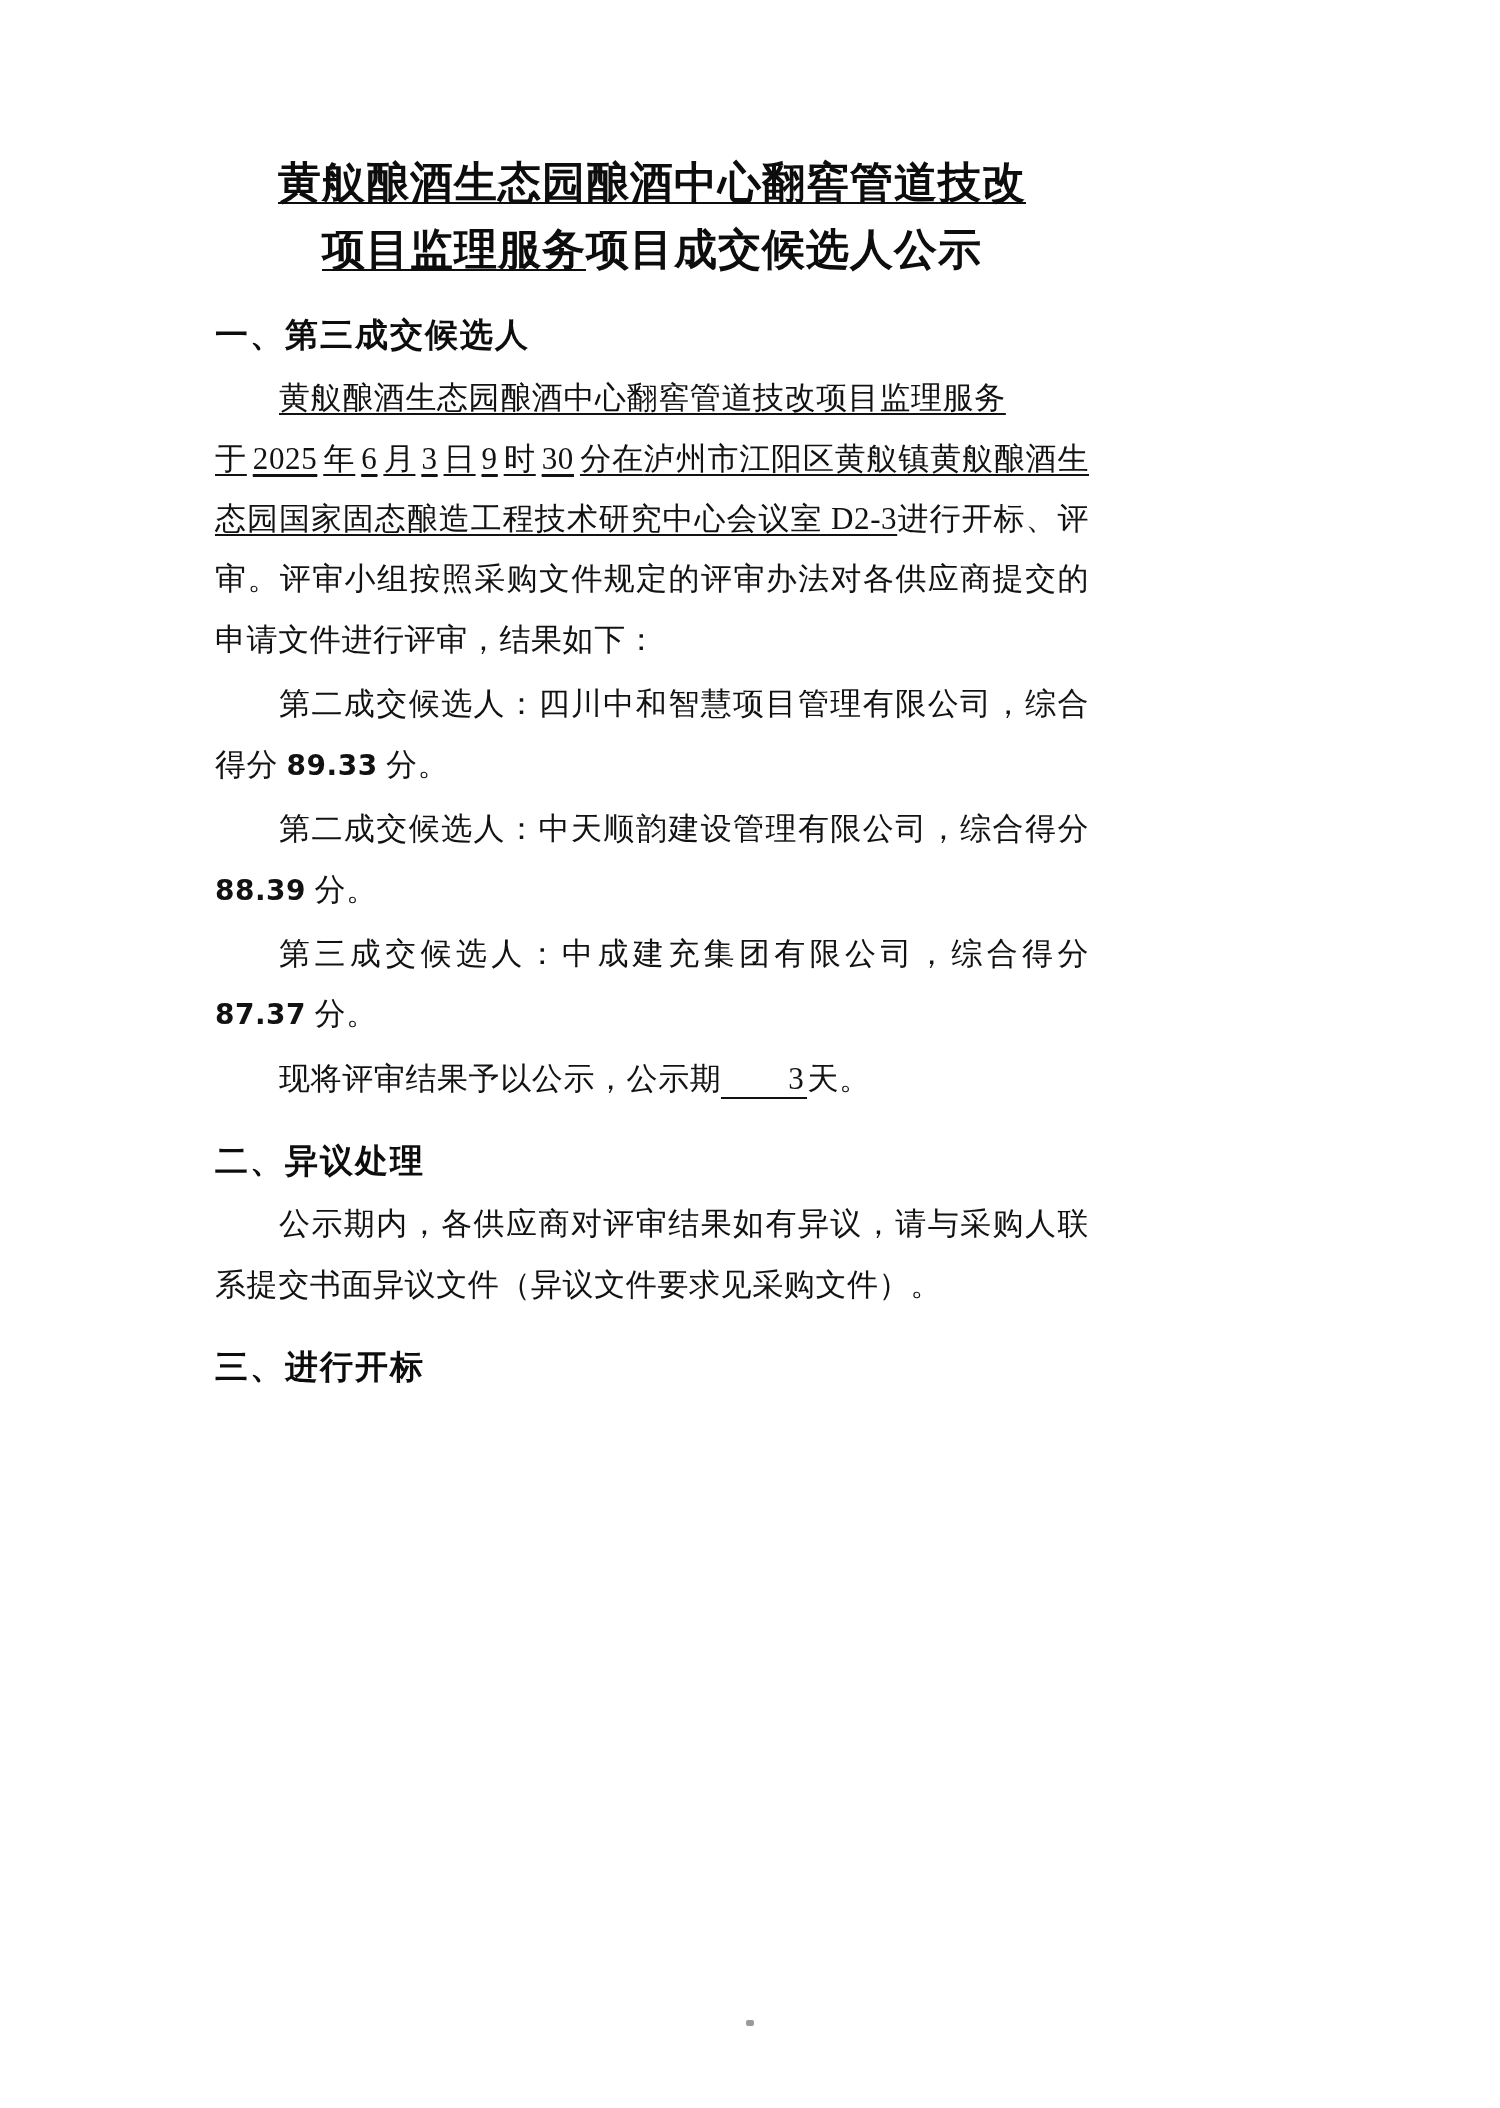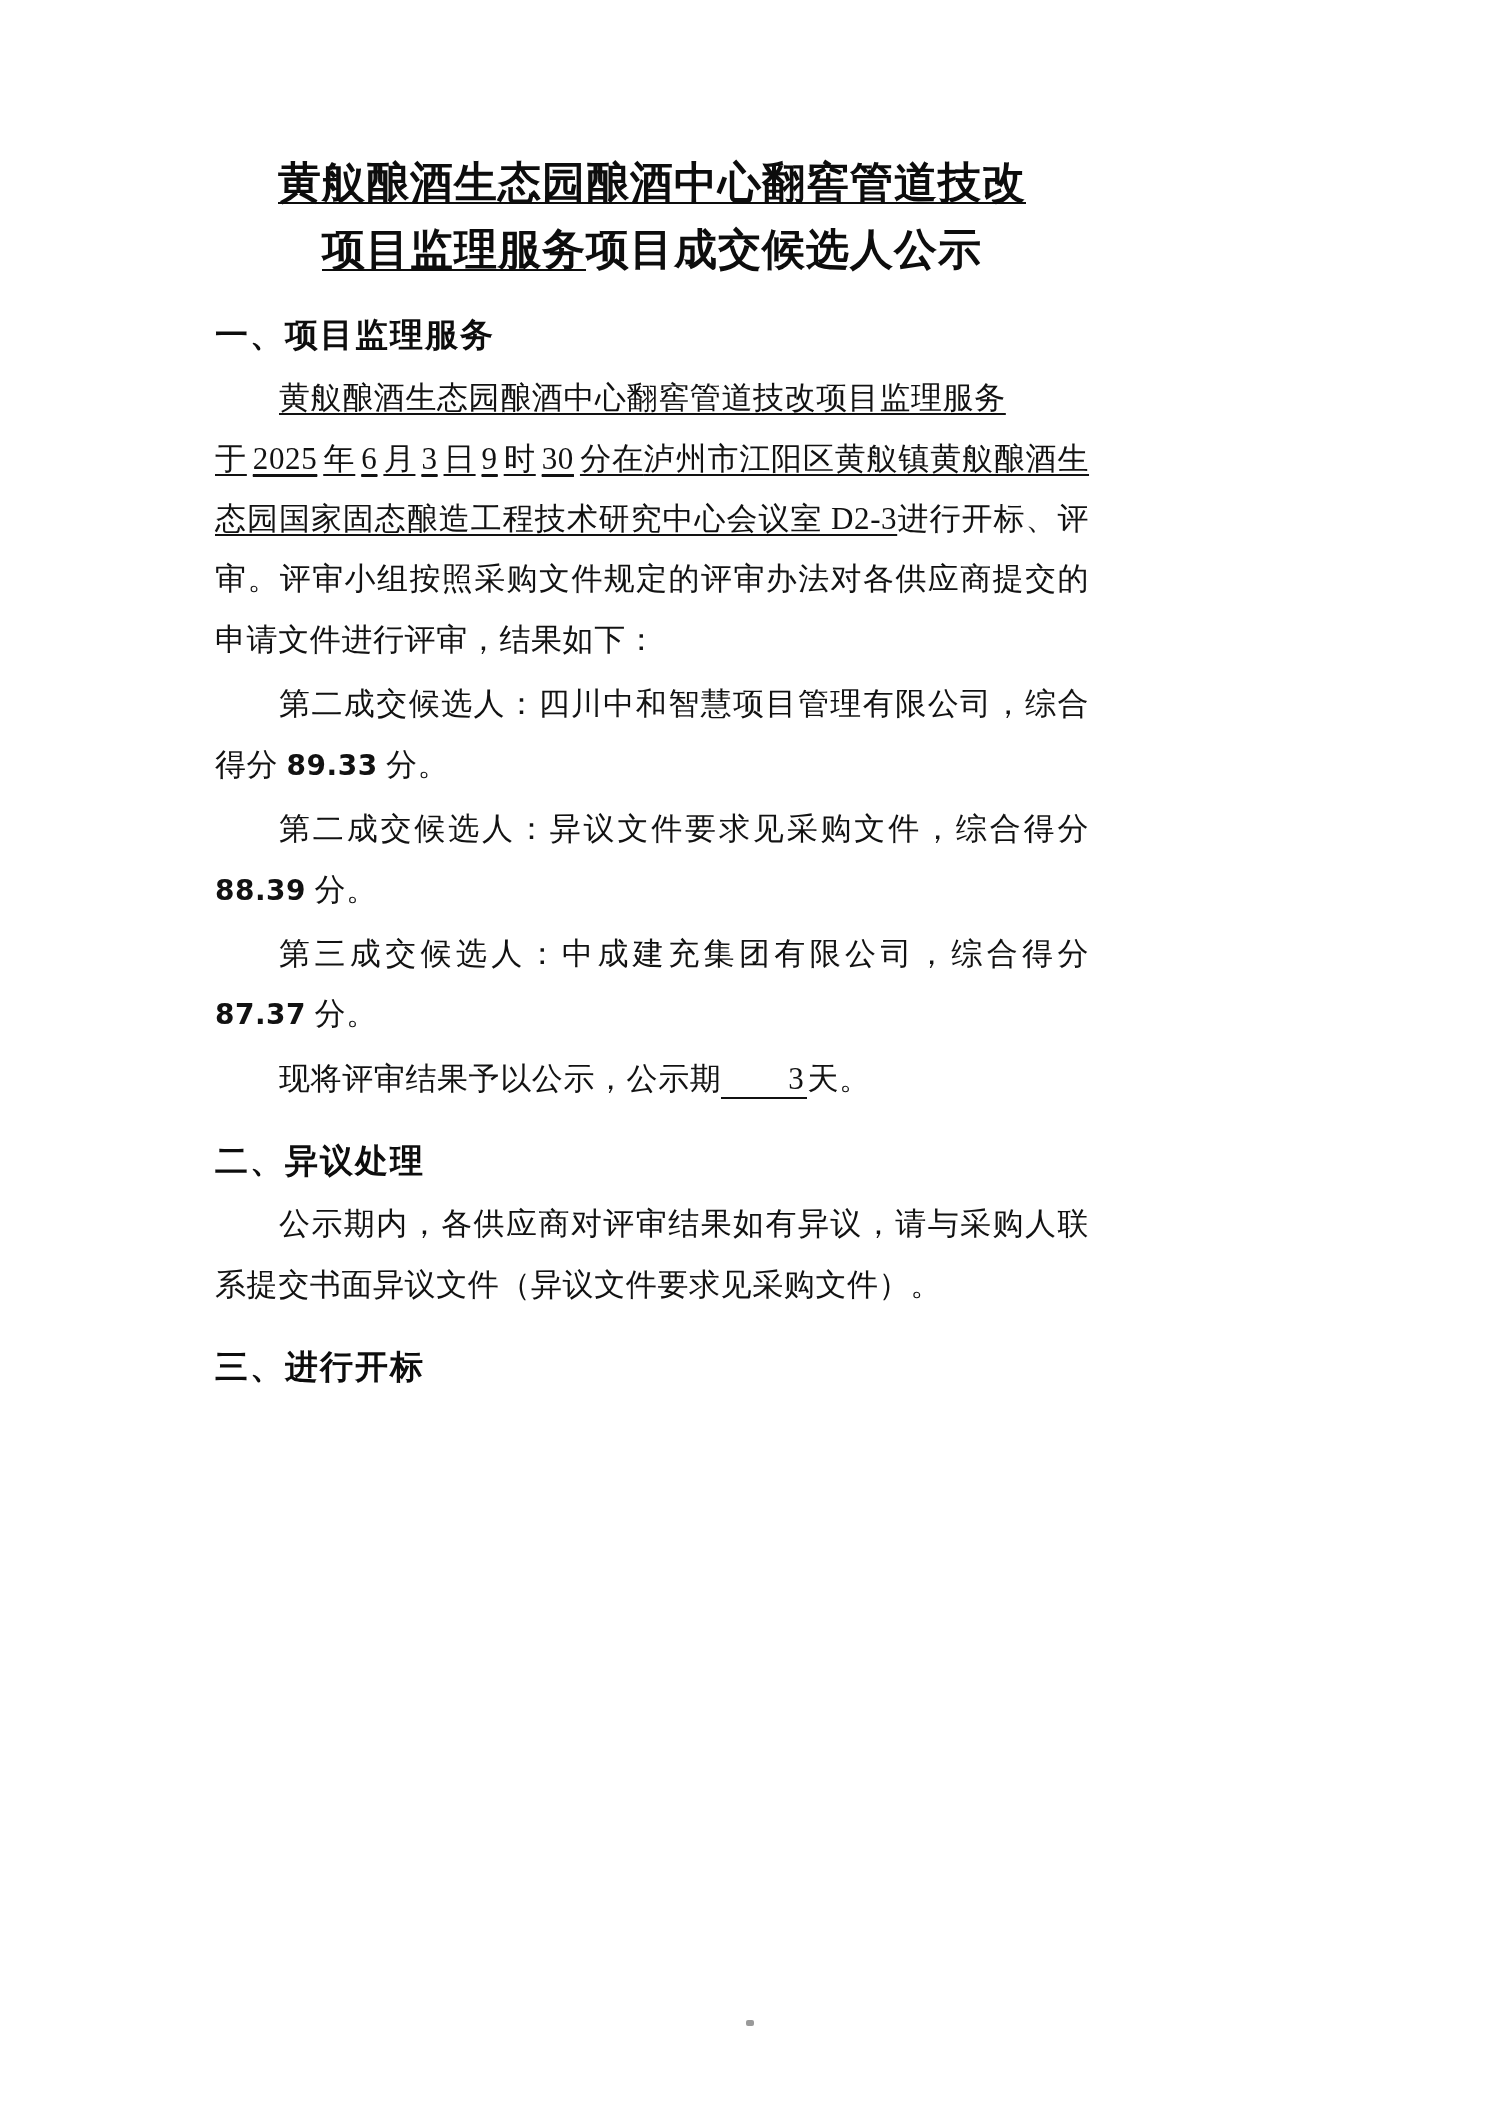--- a/index.html
+++ b/index.html
@@ -100,28 +100,28 @@
 </head>
 <body>
 
 <div class="page">
 
   <h1 class="doc-title">
     <span class="title-line u">黄舣酿酒生态园酿酒中心翻窖管道技改</span>
     <span class="title-line"><span class="u">项目监理服务</span><span>项目成交候选人公示</span></span>
   </h1>
 
-  <h2 class="section-head">一、项目监理服务</h2>
+  <h2 class="section-head">一、第三成交候选人</h2>
 
   <p class="para indent"><span class="u">黄舣酿酒生态园酿酒中心翻窖管道技改项目监理服务</span><br>
     <span class="u"><span>于</span><span class="blank num-plain">2025</span><span>年</span><span class="blank num-plain">6</span><span>月</span><span class="blank num-plain">3</span><span>日</span><span class="blank num-plain">9</span><span>时</span><span class="blank num-plain">30</span><span>分在</span><span>泸州市江阳区黄舣镇黄舣酿酒生态园国家固态酿造工程技术研究中心会议室 D2-3</span></span><span>进行开标、评审。评审小组按照采购文件规定的评审办法对各供应商提交的申请文件进行评审，结果如下：</span></p>
 
   <p class="para indent"><span>第二成交候选人：</span><span>四川中和智慧项目管理有限公司</span><span>，综合得分 </span><span class="num">89.33</span><span> 分。</span></p>
 
-  <p class="para indent"><span>第二成交候选人：</span><span>异议文件要求见采购文件</span><span>，综合得分 </span><span class="num">88.39</span><span> 分。</span></p>
+  <p class="para indent"><span>第二成交候选人：</span><span>中天顺韵建设管理有限公司</span><span>，综合得分 </span><span class="num">88.39</span><span> 分。</span></p>
 
   <p class="para indent"><span>第三成交候选人：</span><span>中成建充集团有限公司</span><span>，综合得分 </span><span class="num">87.37</span><span> 分。</span></p>
 
   <p class="para indent"><span>现将评审结果予以公示，公示期</span><span class="blank-wide num-plain">3</span><span>天。</span></p>
 
   <h2 class="section-head">二、异议处理</h2>
   <p class="para indent">公示期内，各供应商对评审结果如有异议，请与采购人联系提交书面异议文件（异议文件要求见采购文件）。</p>
 
   <h2 class="section-head">三、进行开标</h2>
 

